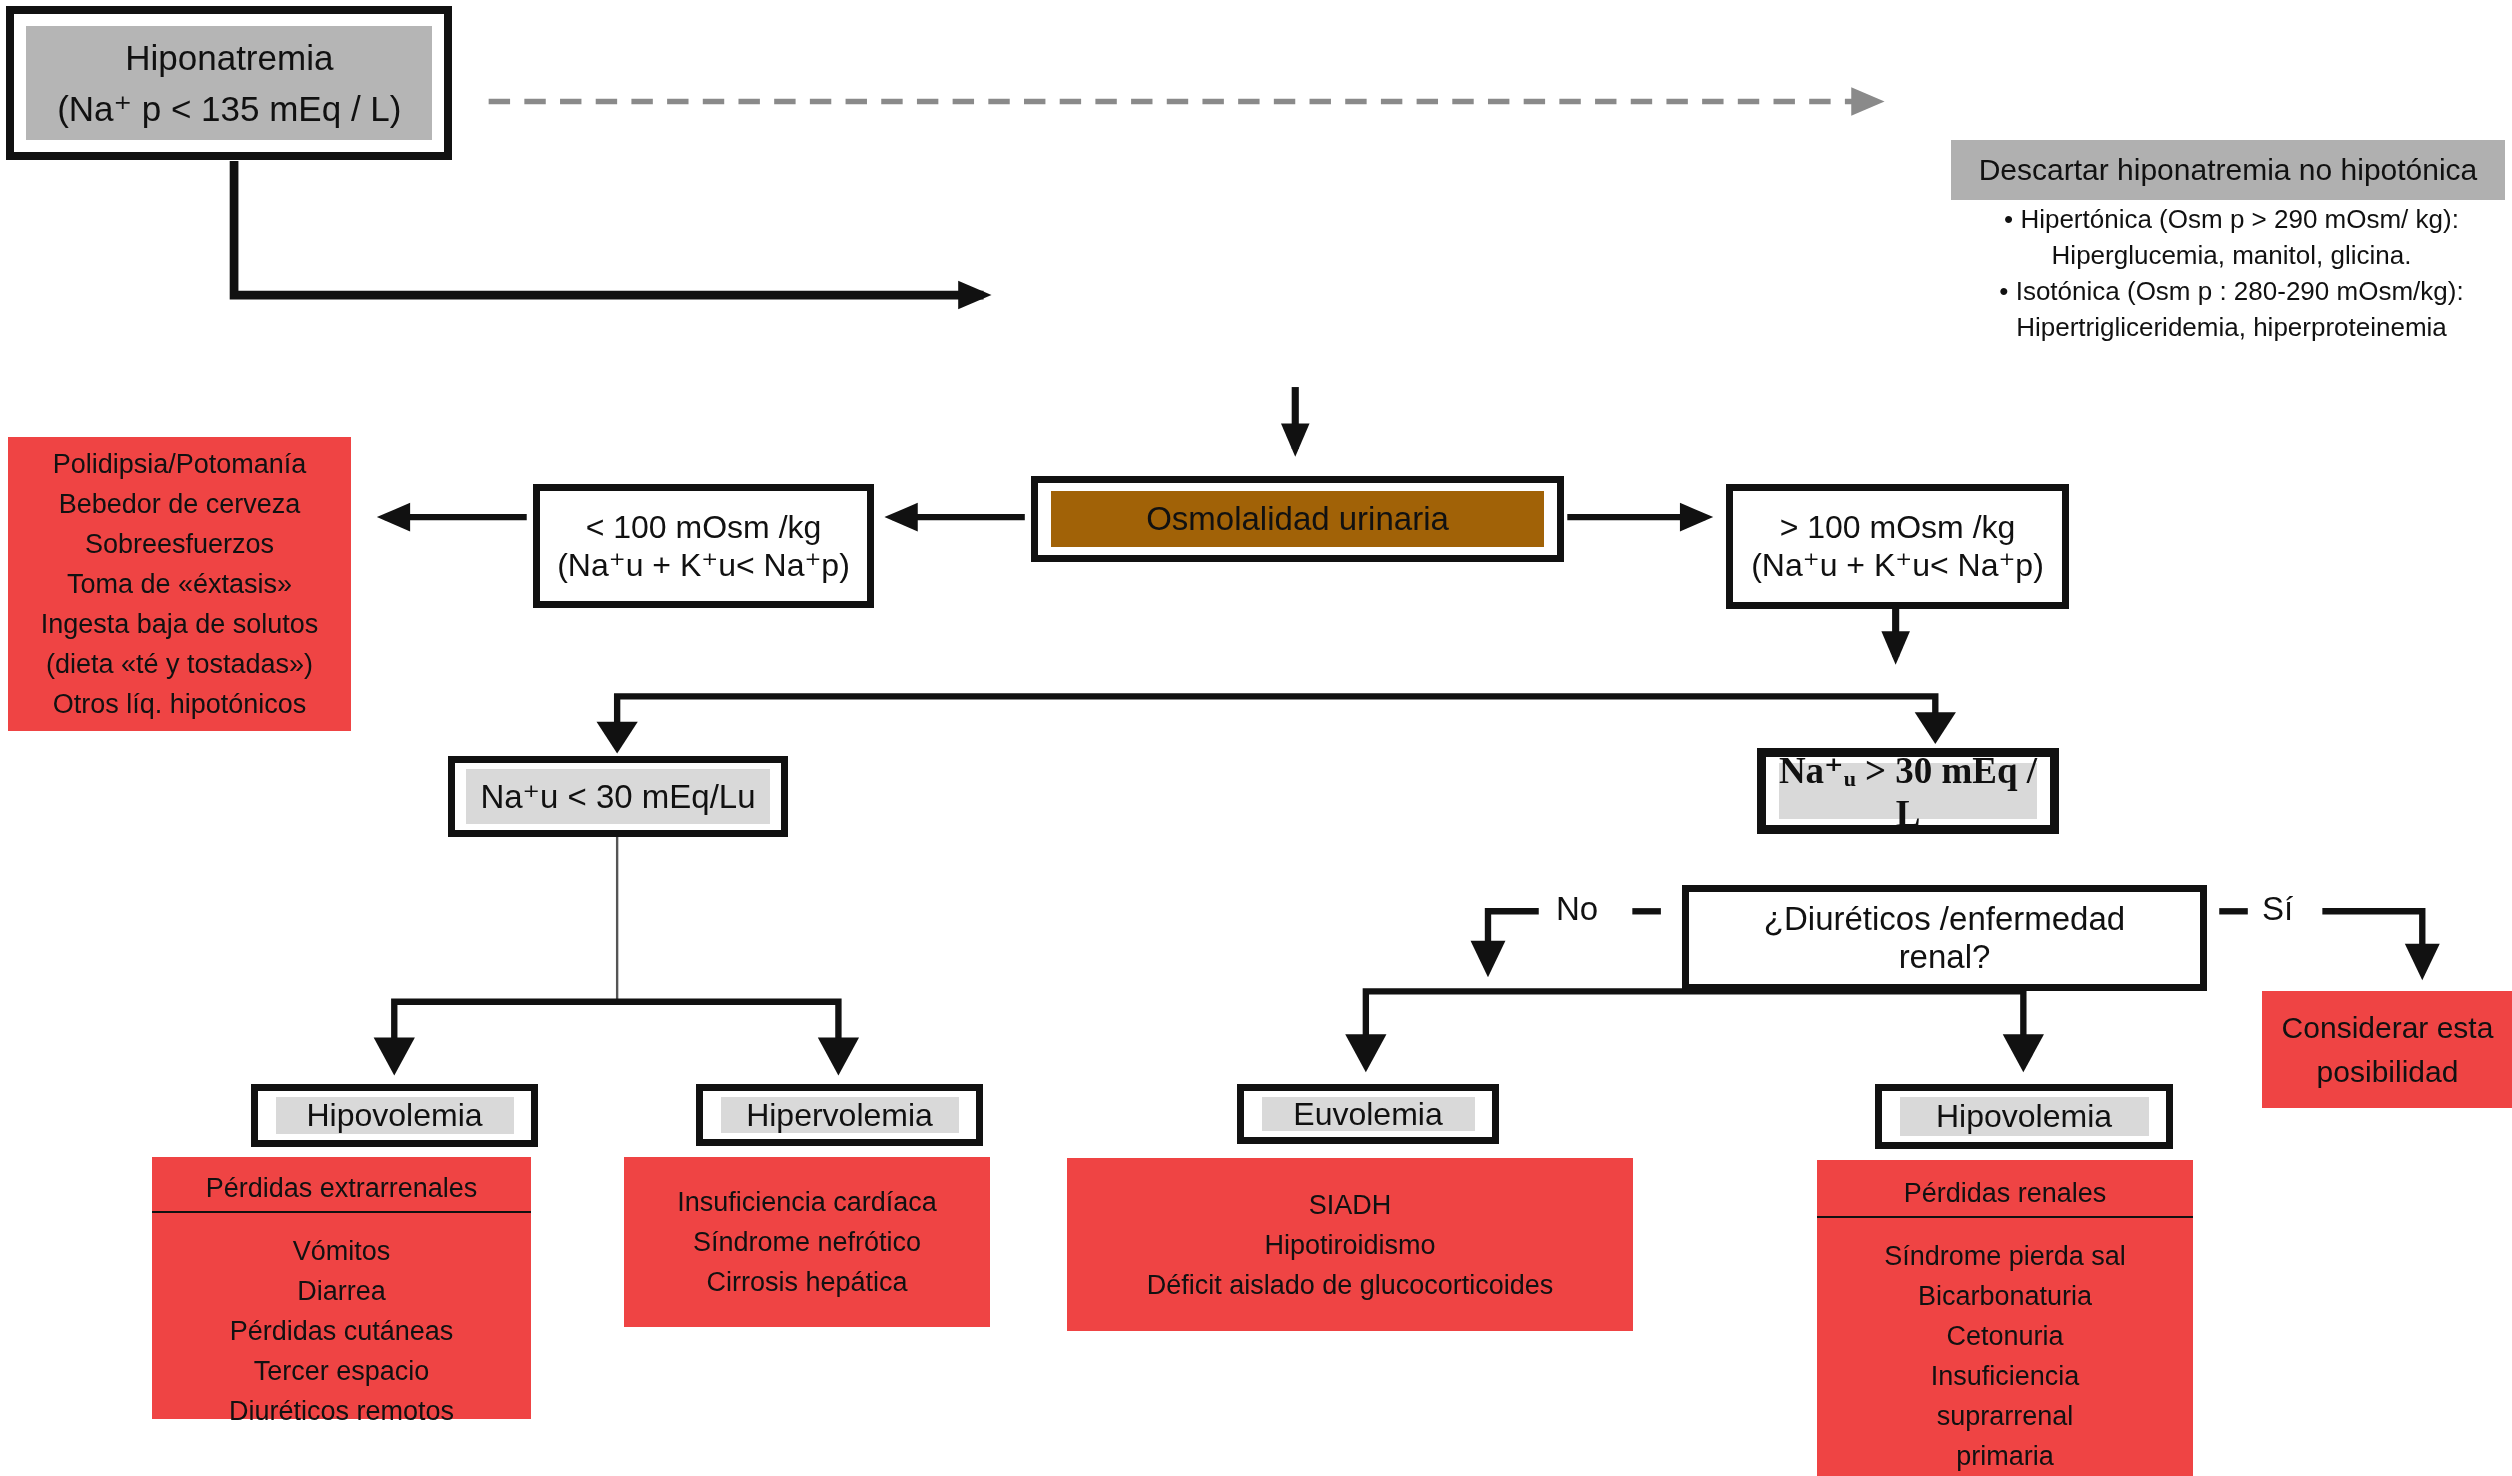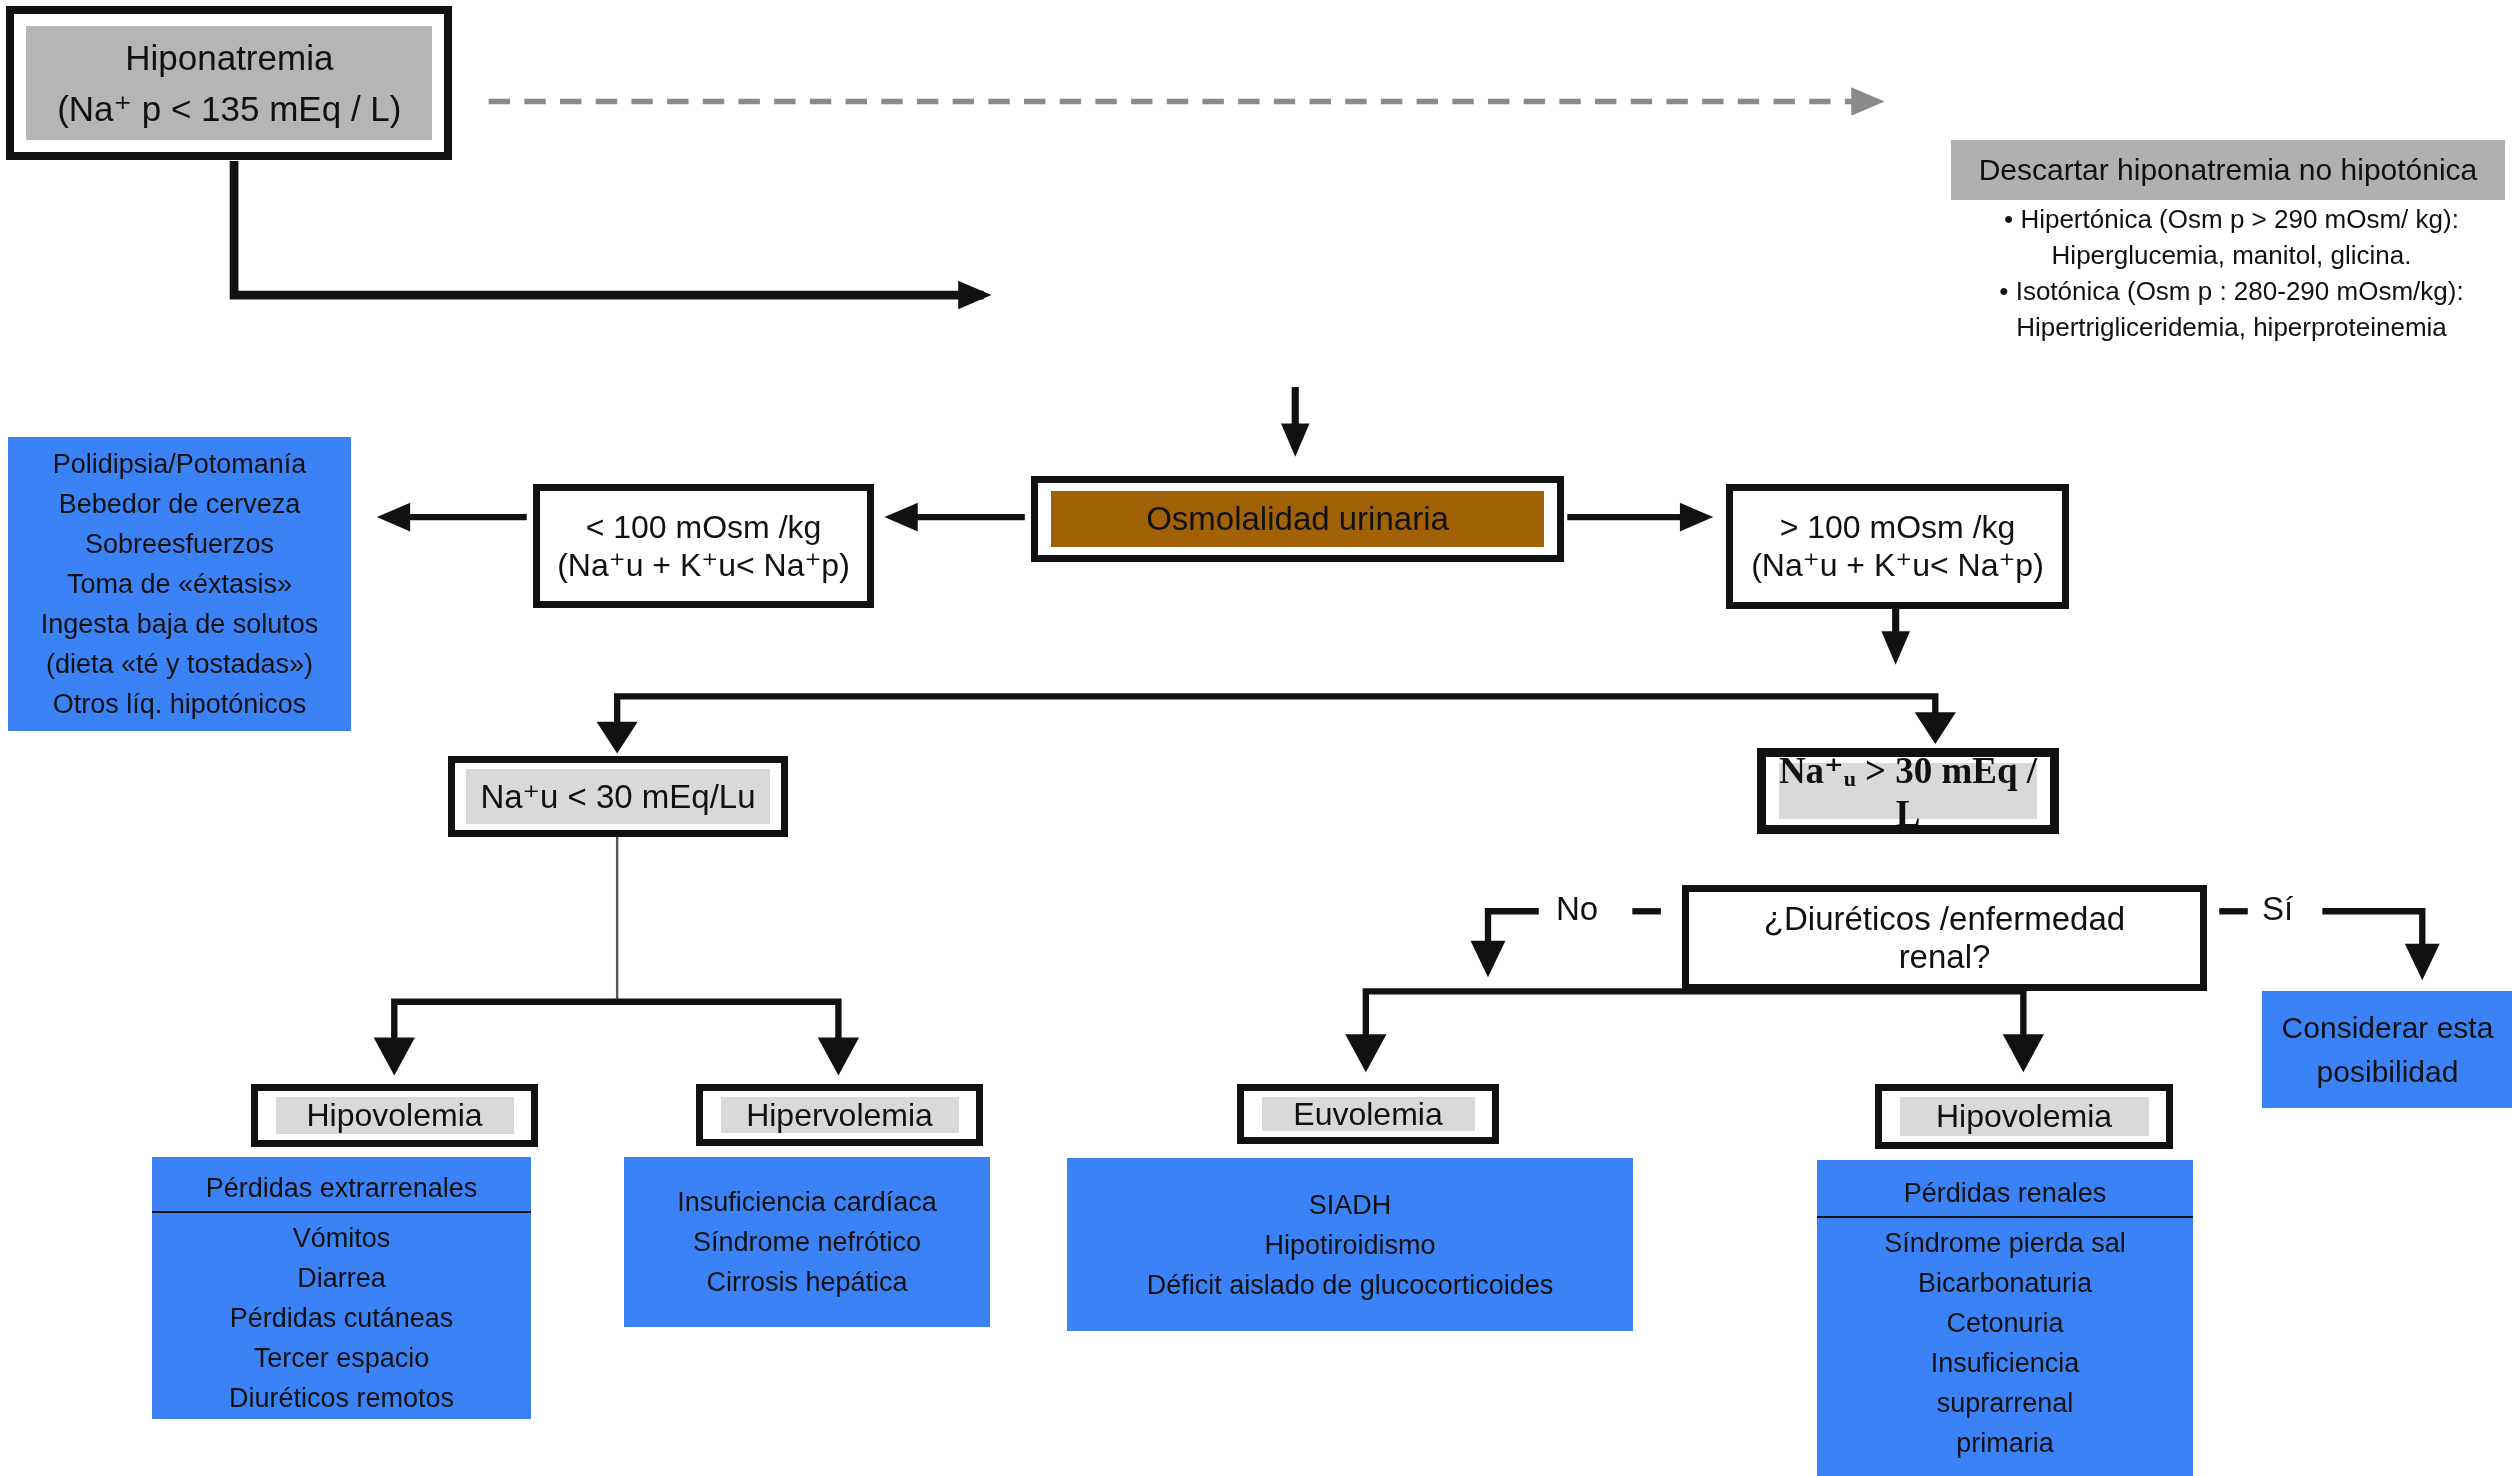--- a/index.html
+++ b/index.html
@@ -15,35 +15,35 @@
   .fill-dark{background:#b5b5b5;flex:1;display:flex;flex-direction:column;
              align-items:center;justify-content:space-evenly;text-align:center;}
   
   .plain-node{border:7.1px solid #111;background:#fff;display:flex;flex-direction:column;
               align-items:center;justify-content:center;text-align:center;margin-top:10px;}
   
   .label-node{border:7.1px solid #111;background:#fff;display:flex;padding:0;}
   .fill-light{background:#d9d9d9;flex:1;display:flex;align-items:center;
               justify-content:center;margin:5.6px 17.5px;text-align:center;}
   
-  .panel{background:#3b82f6;text-align:center;}
+  .panel{background:#ef4444;text-align:center;}
 
   .fs-start{font-size:35px;}
   .fs-box{font-size:32px;}
   .fs-outcome{font-size:32px;}
   .fs-panel{font-size:27px;line-height:40px;}
 
   #box-na-high .fill-light{font-family:"Liberation Serif","DejaVu Serif","DejaVu Sans",serif;
                            font-weight:bold;font-size:37px;margin:5.6px 12.7px;}
   #box-na-low .fill-light{margin:6.3px 11px;font-size:33px;}
   #box-osmolalidad .fill-light{margin:8px 12.7px;background:#a16207;font-size:33px;}
 
   #panel-descartar-title{background:#b0b0b0;display:flex;align-items:center;
                          justify-content:center;font-size:30px;}
-  .underlined-header{display:block;border-bottom:2.4px solid #111;padding-bottom:3.2px;margin-bottom:5px;}
+  .underlined-header{display:block;border-bottom:2.4px solid #111;padding-bottom:3.2px;margin-bottom:18px;}
 </style>
 </head>
 <body>
 
 <div id="stage">
 
   <svg id="connector-layer" viewBox="0 0 3167 1861" xmlns="http://www.w3.org/2000/svg">
     <defs>
       <marker id="mBlack" markerUnits="userSpaceOnUse" markerWidth="50" markerHeight="50" refX="36" refY="25" orient="auto">
         <path d="M4,7 L46,25 L4,43 Z" fill="#111"></path>

